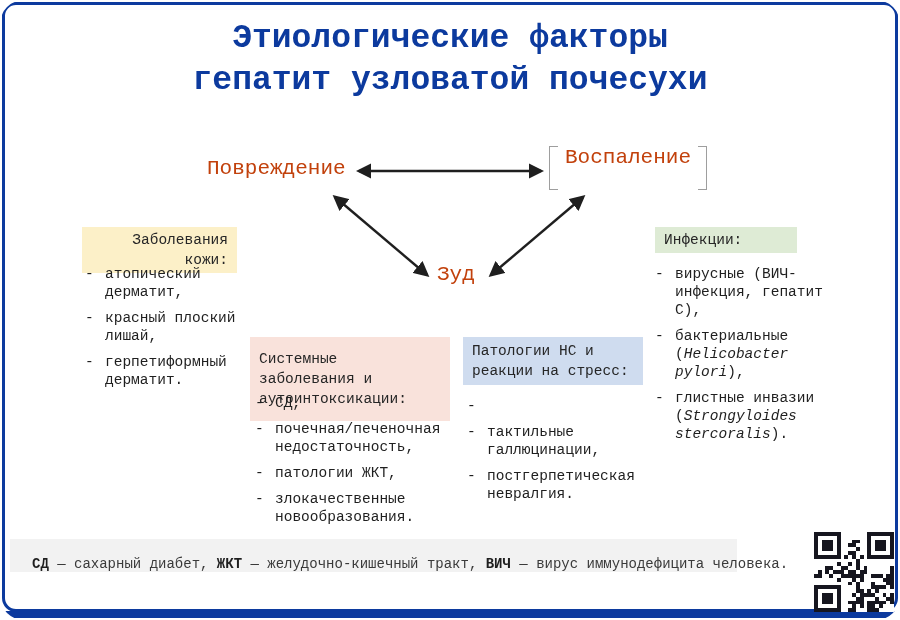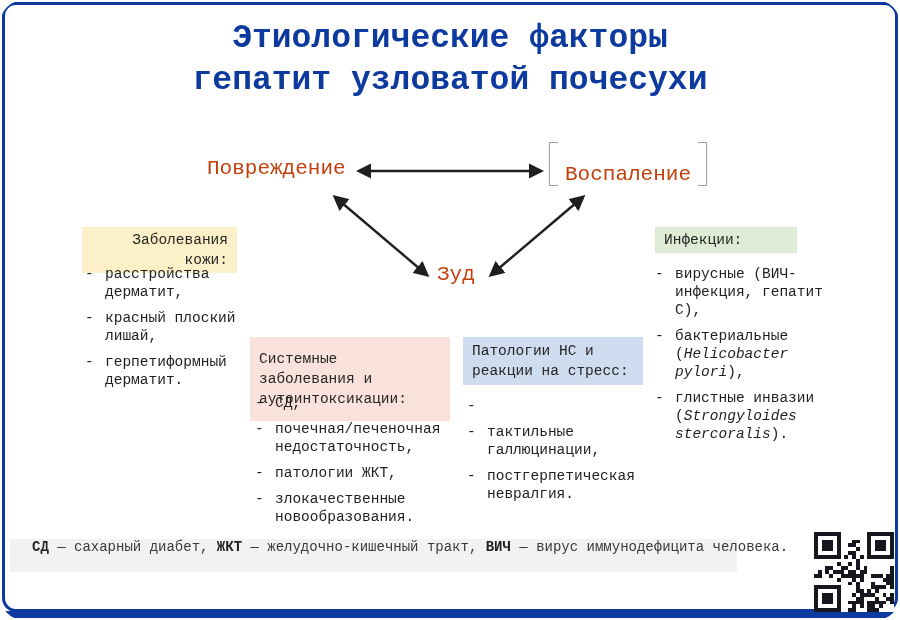--- a/index.html
+++ b/index.html
@@ -13,21 +13,21 @@
     border:3px solid #0C3A9E; border-radius:14px; background:#ffffff; z-index:1;
   }
   .layer { position:absolute; inset:0; z-index:3; }
   .title {
     position:absolute; left:0; right:0; top:18px; text-align:center;
     color:#0C3A9E; font-weight:bold; font-size:33px; line-height:1.28; letter-spacing:0;
   }
   .node { position:absolute; color:#c2410c; font-size:21px; white-space:nowrap; }
   .node-damage { left:207px; top:157px; }
   .node-itch   { left:437px; top:263px; }
-  .node-inflammation { left:549px; top:140px; height:46px; display:flex; align-items:flex-end; }
+  .node-inflammation { left:549px; top:146px; height:46px; display:flex; align-items:flex-start; }
   .bracket { width:9px; height:44px; border:1.5px solid #9e9e9e; box-sizing:border-box; }
   .bracket-left  { border-right:none; }
   .bracket-right { border-left:none; }
   .node-inflammation .label { padding:0 7px; }
   .arrows { position:absolute; left:0; top:0; pointer-events:none; }
 
   .box-header {
     position:absolute; box-sizing:border-box; padding:3px 9px;
     font-size:14.5px; line-height:1.38; color:#262626;
   }
@@ -40,21 +40,21 @@
   .list-skin       { left:85px;  top:266px; width:160px; }
   .list-infections { left:655px; top:266px; width:170px; }
   .list-systemic   { left:255px; top:395px; width:195px; }
   .list-neuro      { left:467px; top:398px; width:200px; }
   .list-item { display:flex; margin-bottom:8px; }
   .dash { flex:0 0 20px; width:20px; }
   .item-text { white-space:pre-line; }
 
   .footer-strip {
     position:absolute; left:10px; top:539px; width:727px; height:33px;
-    background:#F2F2F2; display:flex; align-items:flex-start; padding-left:22px;
+    background:#F2F2F2; display:flex; align-items:flex-end; padding-left:22px;
     box-sizing:border-box; font-size:14px; color:#3a3a3a; white-space:nowrap;
   }
   .footer-strip b { color:#1f1f1f; }
   .qr { position:absolute; left:814px; top:532px; width:80px; height:80px; z-index:4; }
 </style>
 </head>
 <body>
 
 <div class="screen">
   <div class="card"></div>
@@ -85,21 +85,21 @@
       <span class="label">Воспаление</span>
       <span class="bracket bracket-right"></span>
     </div>
 
     <div class="node node-itch">Зуд</div>
 
     <div class="box-header hdr-skin" style="background-color: rgb(252, 240, 200);">Заболевания кожи:</div>
     <div class="list list-skin">
         <div class="list-item">
           <span class="dash">-</span>
-          <span class="item-text">расстройства
+          <span class="item-text">атопический
 дерматит,</span>
         </div>
         <div class="list-item">
           <span class="dash">-</span>
           <span class="item-text">красный плоский
 лишай,</span>
         </div>
         <div class="list-item">
           <span class="dash">-</span>
           <span class="item-text">герпетиформный

